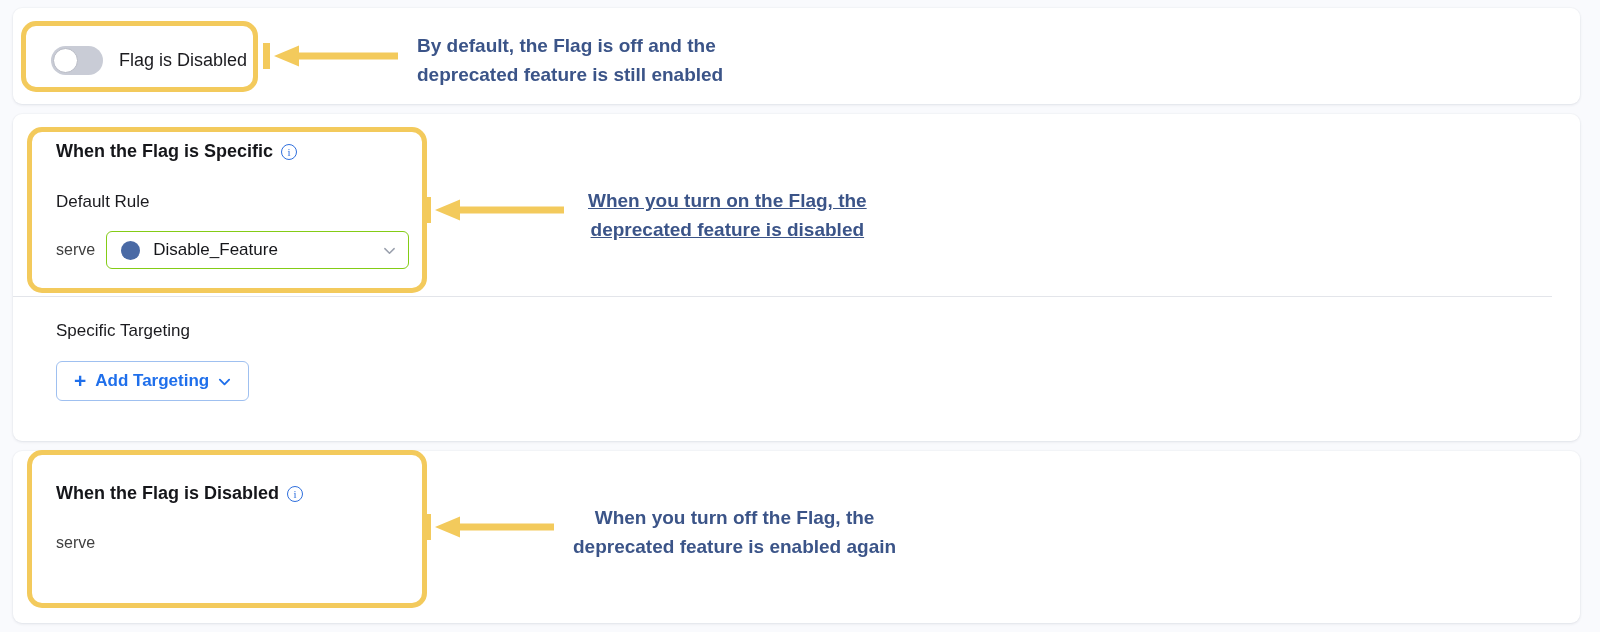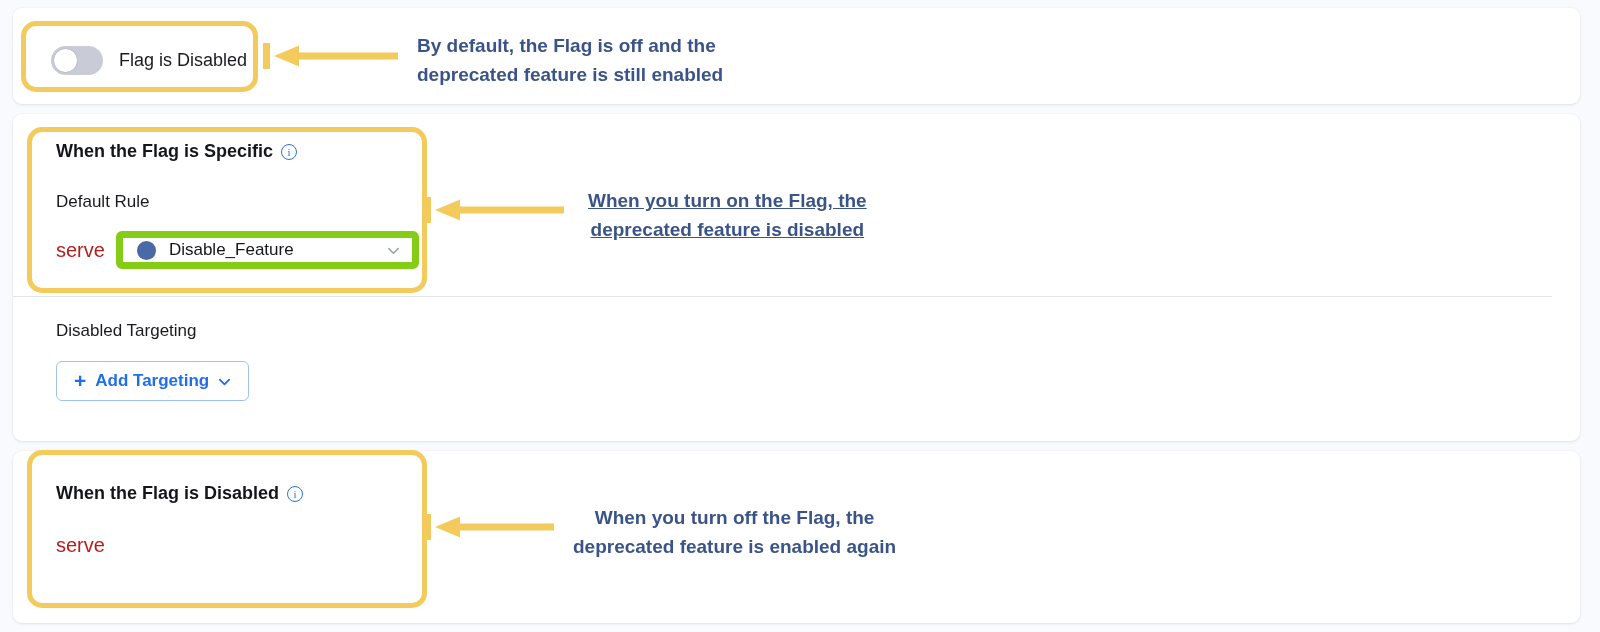--- a/index.html
+++ b/index.html
@@ -99,27 +99,27 @@
   }
 
   
   .serve-row {
     position: absolute;
     display: flex;
     align-items: center;
     gap: 11px;
   }
   .serve-word {
-    font-size: 20px;
-    color: #b91c1c;
+    font-size: 16px;
+    color: #404040;
   }
   .select-box {
     width: 303px;
     height: 38px;
-    border: 7px solid #84cc16;
+    border: 1px solid #84cc16;
     border-radius: 6px;
     background: #ffffff;
     display: flex;
     align-items: center;
     padding: 0 12px 0 14px;
     box-sizing: border-box;
     gap: 13px;
   }
   .dot {
     width: 19px;
@@ -238,21 +238,21 @@
       <span class="chev">
         <svg viewBox="0 0 14 14" width="13" height="13">
             <path d="M2 5 L7 10 L12 5" fill="none" stroke="#9aa0ad" stroke-width="1.6" stroke-linecap="round" stroke-linejoin="round"></path>
           </svg>
       </span>
     </div>
   </div>
 
   <div class="divider" style="top:182px; left:0; width:1539px;"></div>
 
-  <div class="sub-label" style="left:43px; top:207px;">Disabled Targeting</div>
+  <div class="sub-label" style="left:43px; top:207px;">Specific Targeting</div>
 
   <button class="btn-add" style="left:43px; top:247px;">
     <span class="plus-icon">+</span>
     <span>Add Targeting</span>
     <span class="chev">
       <svg viewBox="0 0 14 14" width="13" height="13">
           <path d="M2 5 L7 10 L12 5" fill="none" stroke="#1f6feb" stroke-width="2" stroke-linecap="round" stroke-linejoin="round"></path>
         </svg>
     </span>
   </button>

